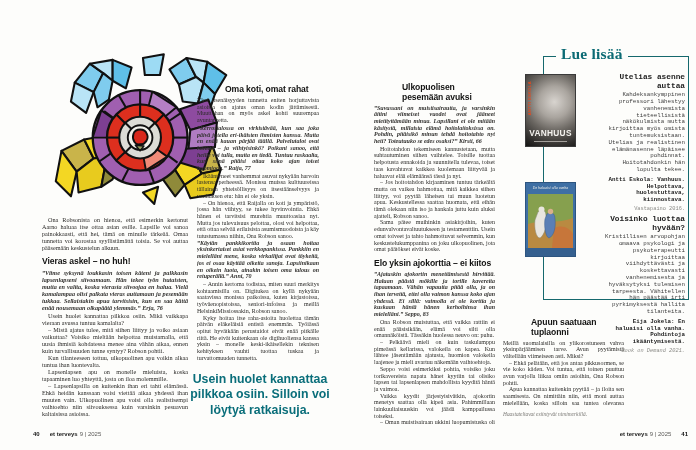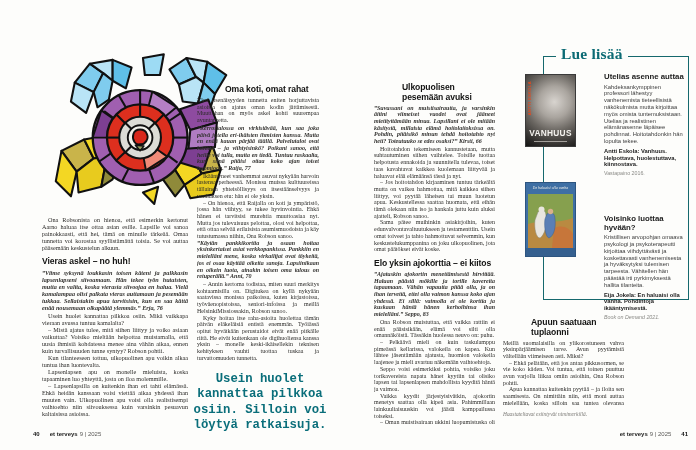--- a/index.html
+++ b/index.html
@@ -16,33 +16,33 @@
              font-size:8.6px;line-height:9.5px;margin:6px 0 2.5px;letter-spacing:-0.1px;text-align:left;}
   h2.first{margin-top:0;margin-left:28px;}
 
   #col1{left:42px;top:216px;width:146px;height:206px;}
   #col1 p{font-size:6.2px;line-height:7px;}
   #col2{left:197px;top:85px;width:122px;height:288px;}
   #col3{left:374px;top:83px;width:121px;height:342px;}
   #col4{left:503px;top:318px;width:121px;height:90px;}
 
   #pullquote{position:absolute;left:188px;top:372px;width:144px;
-             font-family:Liberation Mono, monospace;font-weight:700;
+             font-family:Liberation Sans, sans-serif;font-weight:700;
              font-size:12.3px;line-height:15.3px;color:#0a6e7a;text-align:center;}
 
   #footnote{position:absolute;left:503px;top:411px;width:130px;
             font-style:italic;font-size:5.4px;color:#7b7a76;}
 
   
   #rm-box{position:absolute;left:543px;top:56px;width:144px;height:242px;
           border:1.6px solid #15686d;}
   #rm-title{position:absolute;left:556px;top:45px;padding:0 5px;background:#fdfdfb;
             font-family:"Liberation Serif",serif;font-weight:700;font-size:15.5px;
             color:#0c6b74;letter-spacing:0.2px;}
-  .rm-entry{position:absolute;width:81px;font-family:Liberation Sans, sans-serif;text-align:left;}
+  .rm-entry{position:absolute;width:81px;font-family:Liberation Mono, monospace;text-align:right;}
   #rm-entry-1{left:604px;top:73px;}
   #rm-entry-2{left:604px;top:193px;margin-top:22px;}
   .rm-head{font-weight:700;font-size:7.8px;line-height:8.6px;color:#222;margin:0 0 2px;}
   .rm-body{font-size:5.8px;line-height:6.8px;color:#3c3c3c;margin:0;}
   .rm-credit{font-weight:700;font-size:5.8px;line-height:6.8px;color:#222;margin:3px 0 0;}
   .rm-pub{font-size:5.3px;color:#8a8a86;margin:2px 0 0;}
   #rm-entry-2 .rm-pub{font-style:italic;}
 
   
   #cover1{position:absolute;left:526px;top:75px;width:49px;height:71px;

